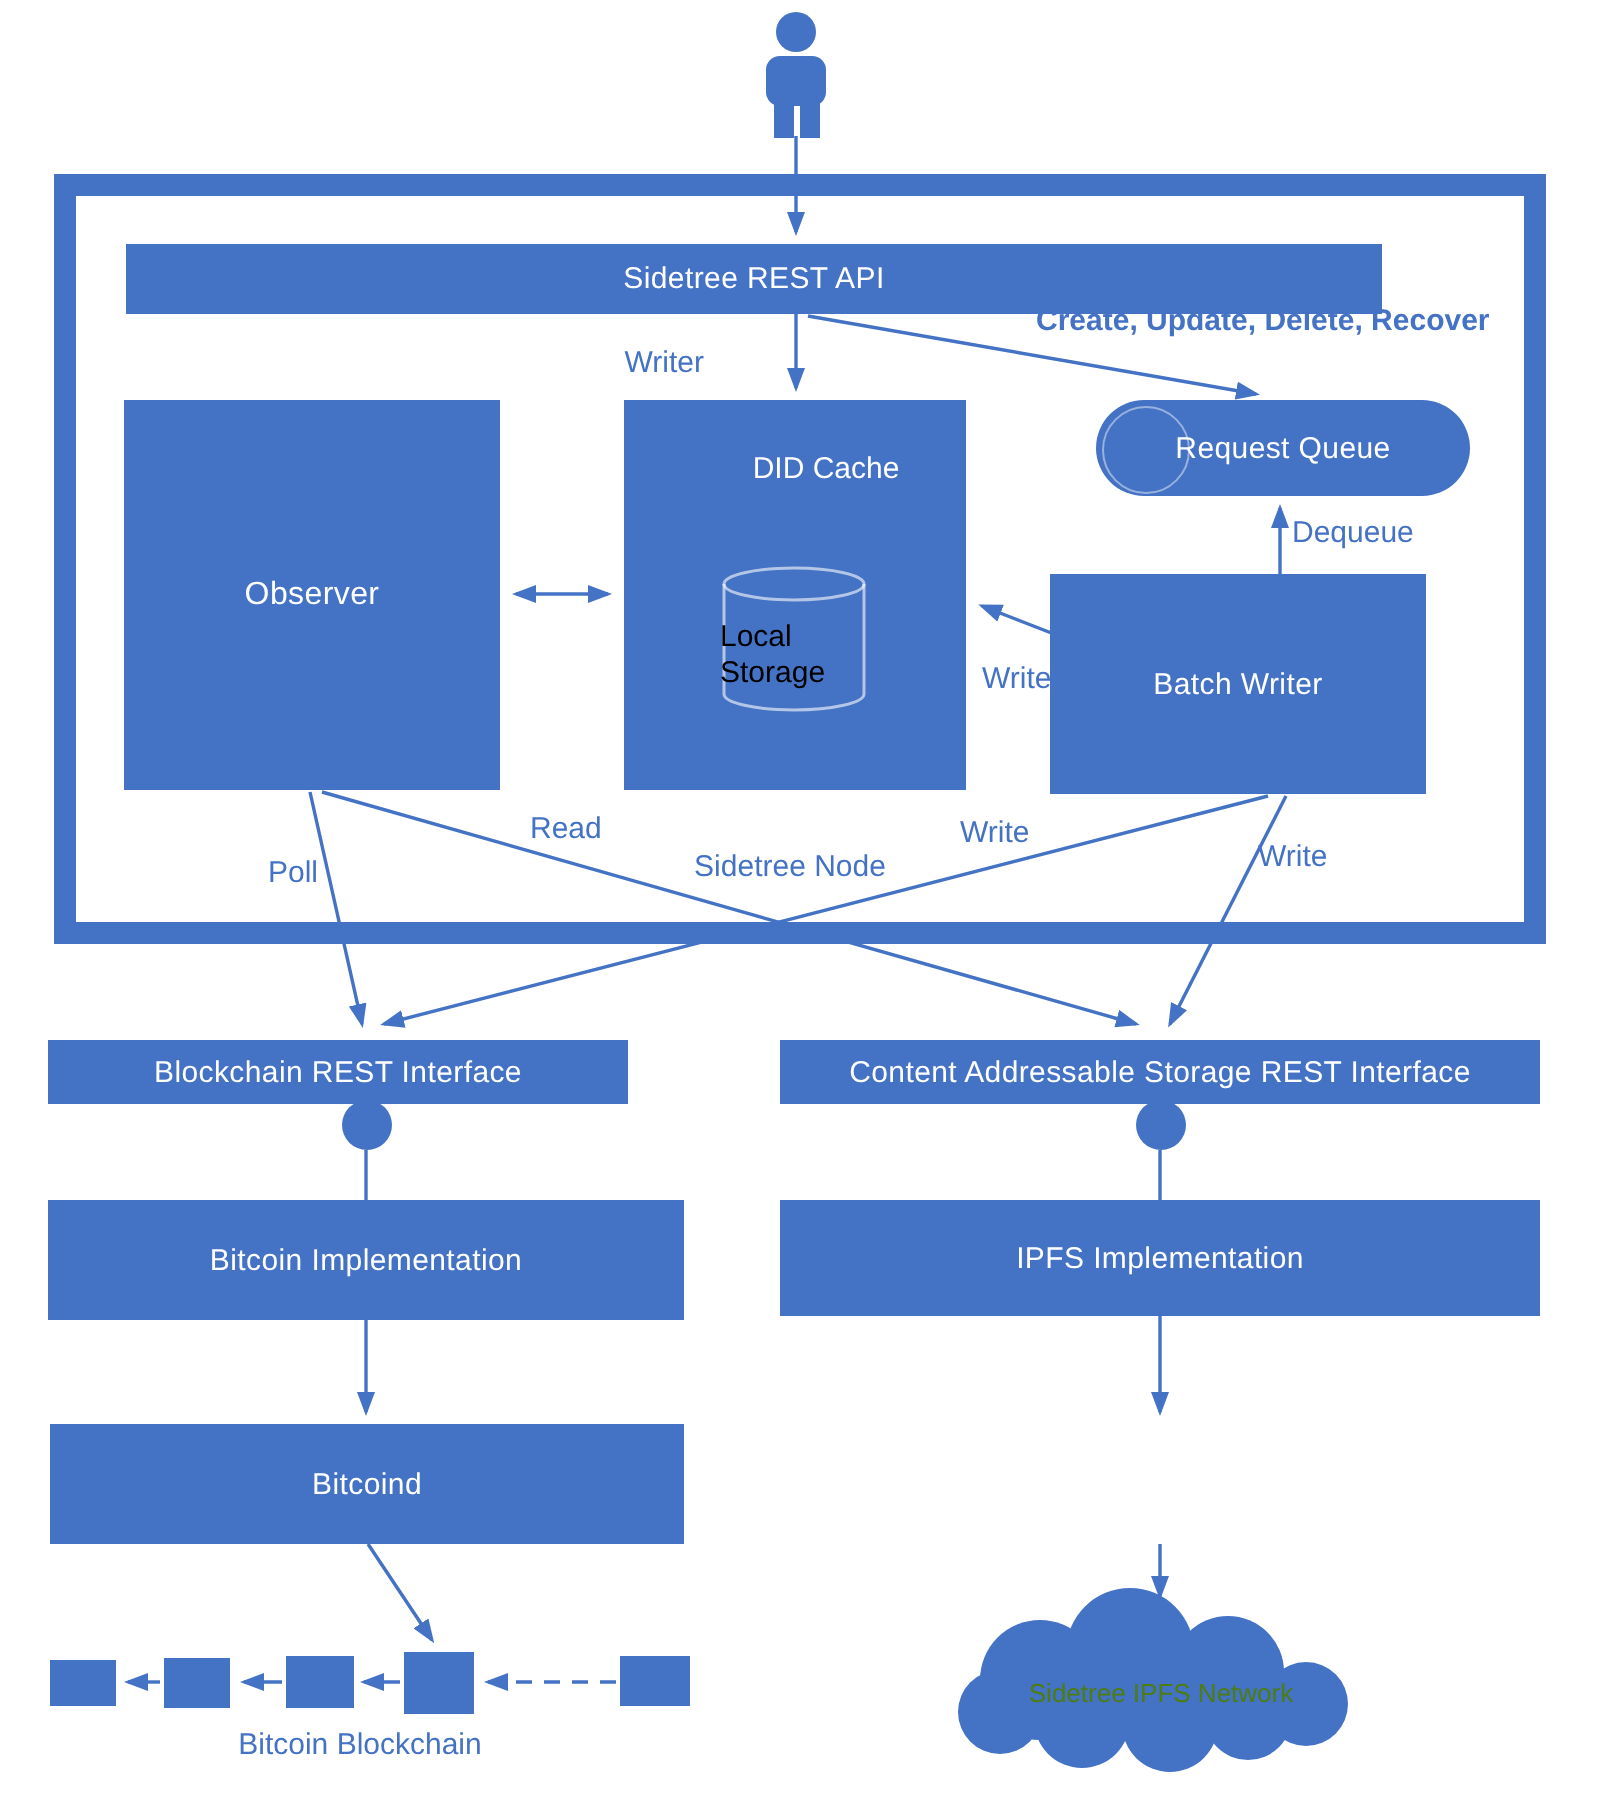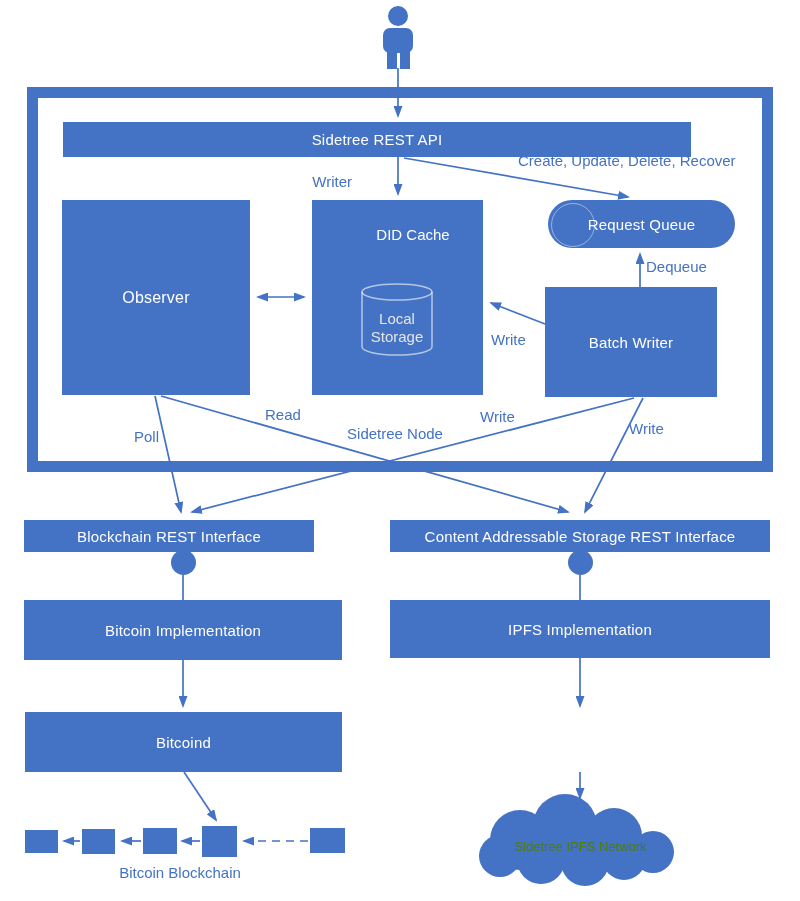--- a/index.html
+++ b/index.html
@@ -12,21 +12,21 @@
     font-size:15px;letter-spacing:.2px;}
   .outer{border:11px solid #4472C4;background:transparent;}
   .edge-label{color:#4472C4;font-size:15px;white-space:nowrap;}
   .center{text-align:center;}
   .pill{border-radius:24px;}
   .pill-cap{position:absolute;left:3px;top:3px;width:42px;height:42px;border-radius:50%;
     border:1.5px solid rgba(255,255,255,0.45);}
   .circle-conn{background:#4472C4;border-radius:50%;}
   .chain-block{background:#4472C4;}
   .cyl-text{position:absolute;left:0;top:0;width:100%;height:100%;display:flex;align-items:center;
-    justify-content:center;color:#e5e5e5;font-size:15px;line-height:1.2;text-align:center;padding-top:8px;}
+    justify-content:center;color:#000000;font-size:15px;line-height:1.2;text-align:left;padding-top:8px;}
   svg.overlay{position:absolute;left:0;top:0;pointer-events:none;}
   .cloud-label{position:absolute;color:#4d7c0f;font-size:13px;text-align:center;}
 </style>
 </head>
 <body>
 
 <div class="canvas">
 
   <div class="abs outer" style="left:27px;top:87px;width:746px;height:385px;"></div>
 
@@ -47,26 +47,26 @@
       </svg>
       <div class="cyl-text">Local Storage</div>
     </div>
   </div>
 
   <div class="abs fillbox pill" style="left:548px;top:200px;width:187px;height:48px;">
     <div class="pill-cap"></div>
     <span>Request Queue</span>
   </div>
 
-  <div class="abs fillbox" style="left:545px;top:287px;width:172px;height:110px;">
+  <div class="abs fillbox" style="left:525px;top:287px;width:188px;height:110px;">
     <span>Batch Writer</span>
   </div>
 
   <div class="abs edge-label" style="left:270px;top:173px;width:82px;text-align:right;">Writer</div>
-  <div class="abs edge-label" style="left:518px;top:152px;">Create, Update, Delete, Recover</div>
+  <div class="abs edge-label" style="left:518px;top:152px;font-weight:bold;">Create, Update, Delete, Recover</div>
   <div class="abs edge-label" style="left:646px;top:258px;">Dequeue</div>
   <div class="abs edge-label" style="left:491px;top:331px;">Write</div>
   <div class="abs edge-label" style="left:134px;top:428px;">Poll</div>
   <div class="abs edge-label" style="left:265px;top:406px;">Read</div>
   <div class="abs edge-label center" style="left:345px;top:425px;width:100px;">Sidetree Node</div>
   <div class="abs edge-label" style="left:480px;top:408px;">Write</div>
   <div class="abs edge-label" style="left:629px;top:420px;">Write</div>
 
   <div class="abs fillbox" style="left:24px;top:520px;width:290px;height:32px;">
     <span>Blockchain REST Interface</span>

